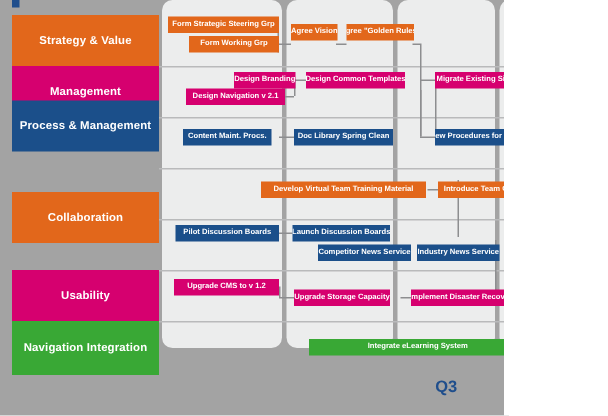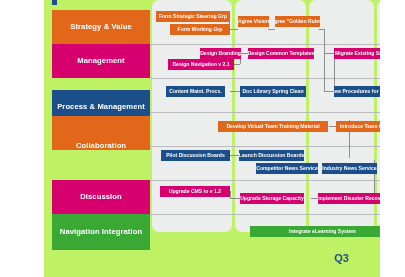--- a/index.html
+++ b/index.html
@@ -7,23 +7,22 @@
     padding: 0;
     background: #ffffff;
   }
   body {
     font-family: "Liberation Sans", sans-serif;
   }
   #roadmap {
     position: relative;
     width: 336px;
     height: 277px;
-    background: #bef264;
+    background: #a3a3a3;
     overflow: hidden;
-    margin-left: 44px;
   }
   .swimlane-col {
     position: absolute;
     left: 8px;
     top: 10px;
     width: 98px;
     height: 240px;
   }
   .lane-label {
     position: absolute;
@@ -112,28 +111,28 @@
   <div class="gridline" style="top:180px;"></div>
   <div class="gridline" style="top:214px;"></div>
 
   <div class="swimlane-col">
     <div class="lane-label" style="top:0px; height:34px; background:#e2671b;">
       <span>Strategy &amp; Value</span>
     </div>
     <div class="lane-label" style="top:34px; height:34px; background:#d6006f;">
       <span>Management</span>
     </div>
-    <div class="lane-label" style="top:80px; height:34px; background:#1b4f8a;">
+    <div class="lane-label" style="top:57px; height:34px; background:#1b4f8a;">
       <span>Process &amp; Management</span>
     </div>
-    <div class="lane-label" style="top:106px; height:34px; background:#e2671b;align-items:flex-end;">
+    <div class="lane-label" style="top:118px; height:34px; background:#e2671b;">
       <span>Collaboration</span>
     </div>
     <div class="lane-label" style="top:170px; height:34px; background:#d6006f;">
-      <span>Discussion</span>
+      <span>Usability</span>
     </div>
     <div class="lane-label" style="top:204px; height:36px; background:#39a835;">
       <span>Navigation Integration</span>
     </div>
   </div>
 
   <div class="conn conn-v" style="left:185px; top:16px; height:14px;"></div>
   <div class="conn conn-h" style="left:185px; top:29px; width:9px;"></div>
   <div class="conn conn-v" style="left:185px; top:29px; height:6px;"></div>
   <div class="conn conn-h" style="left:224px; top:29px; width:7px;"></div>

